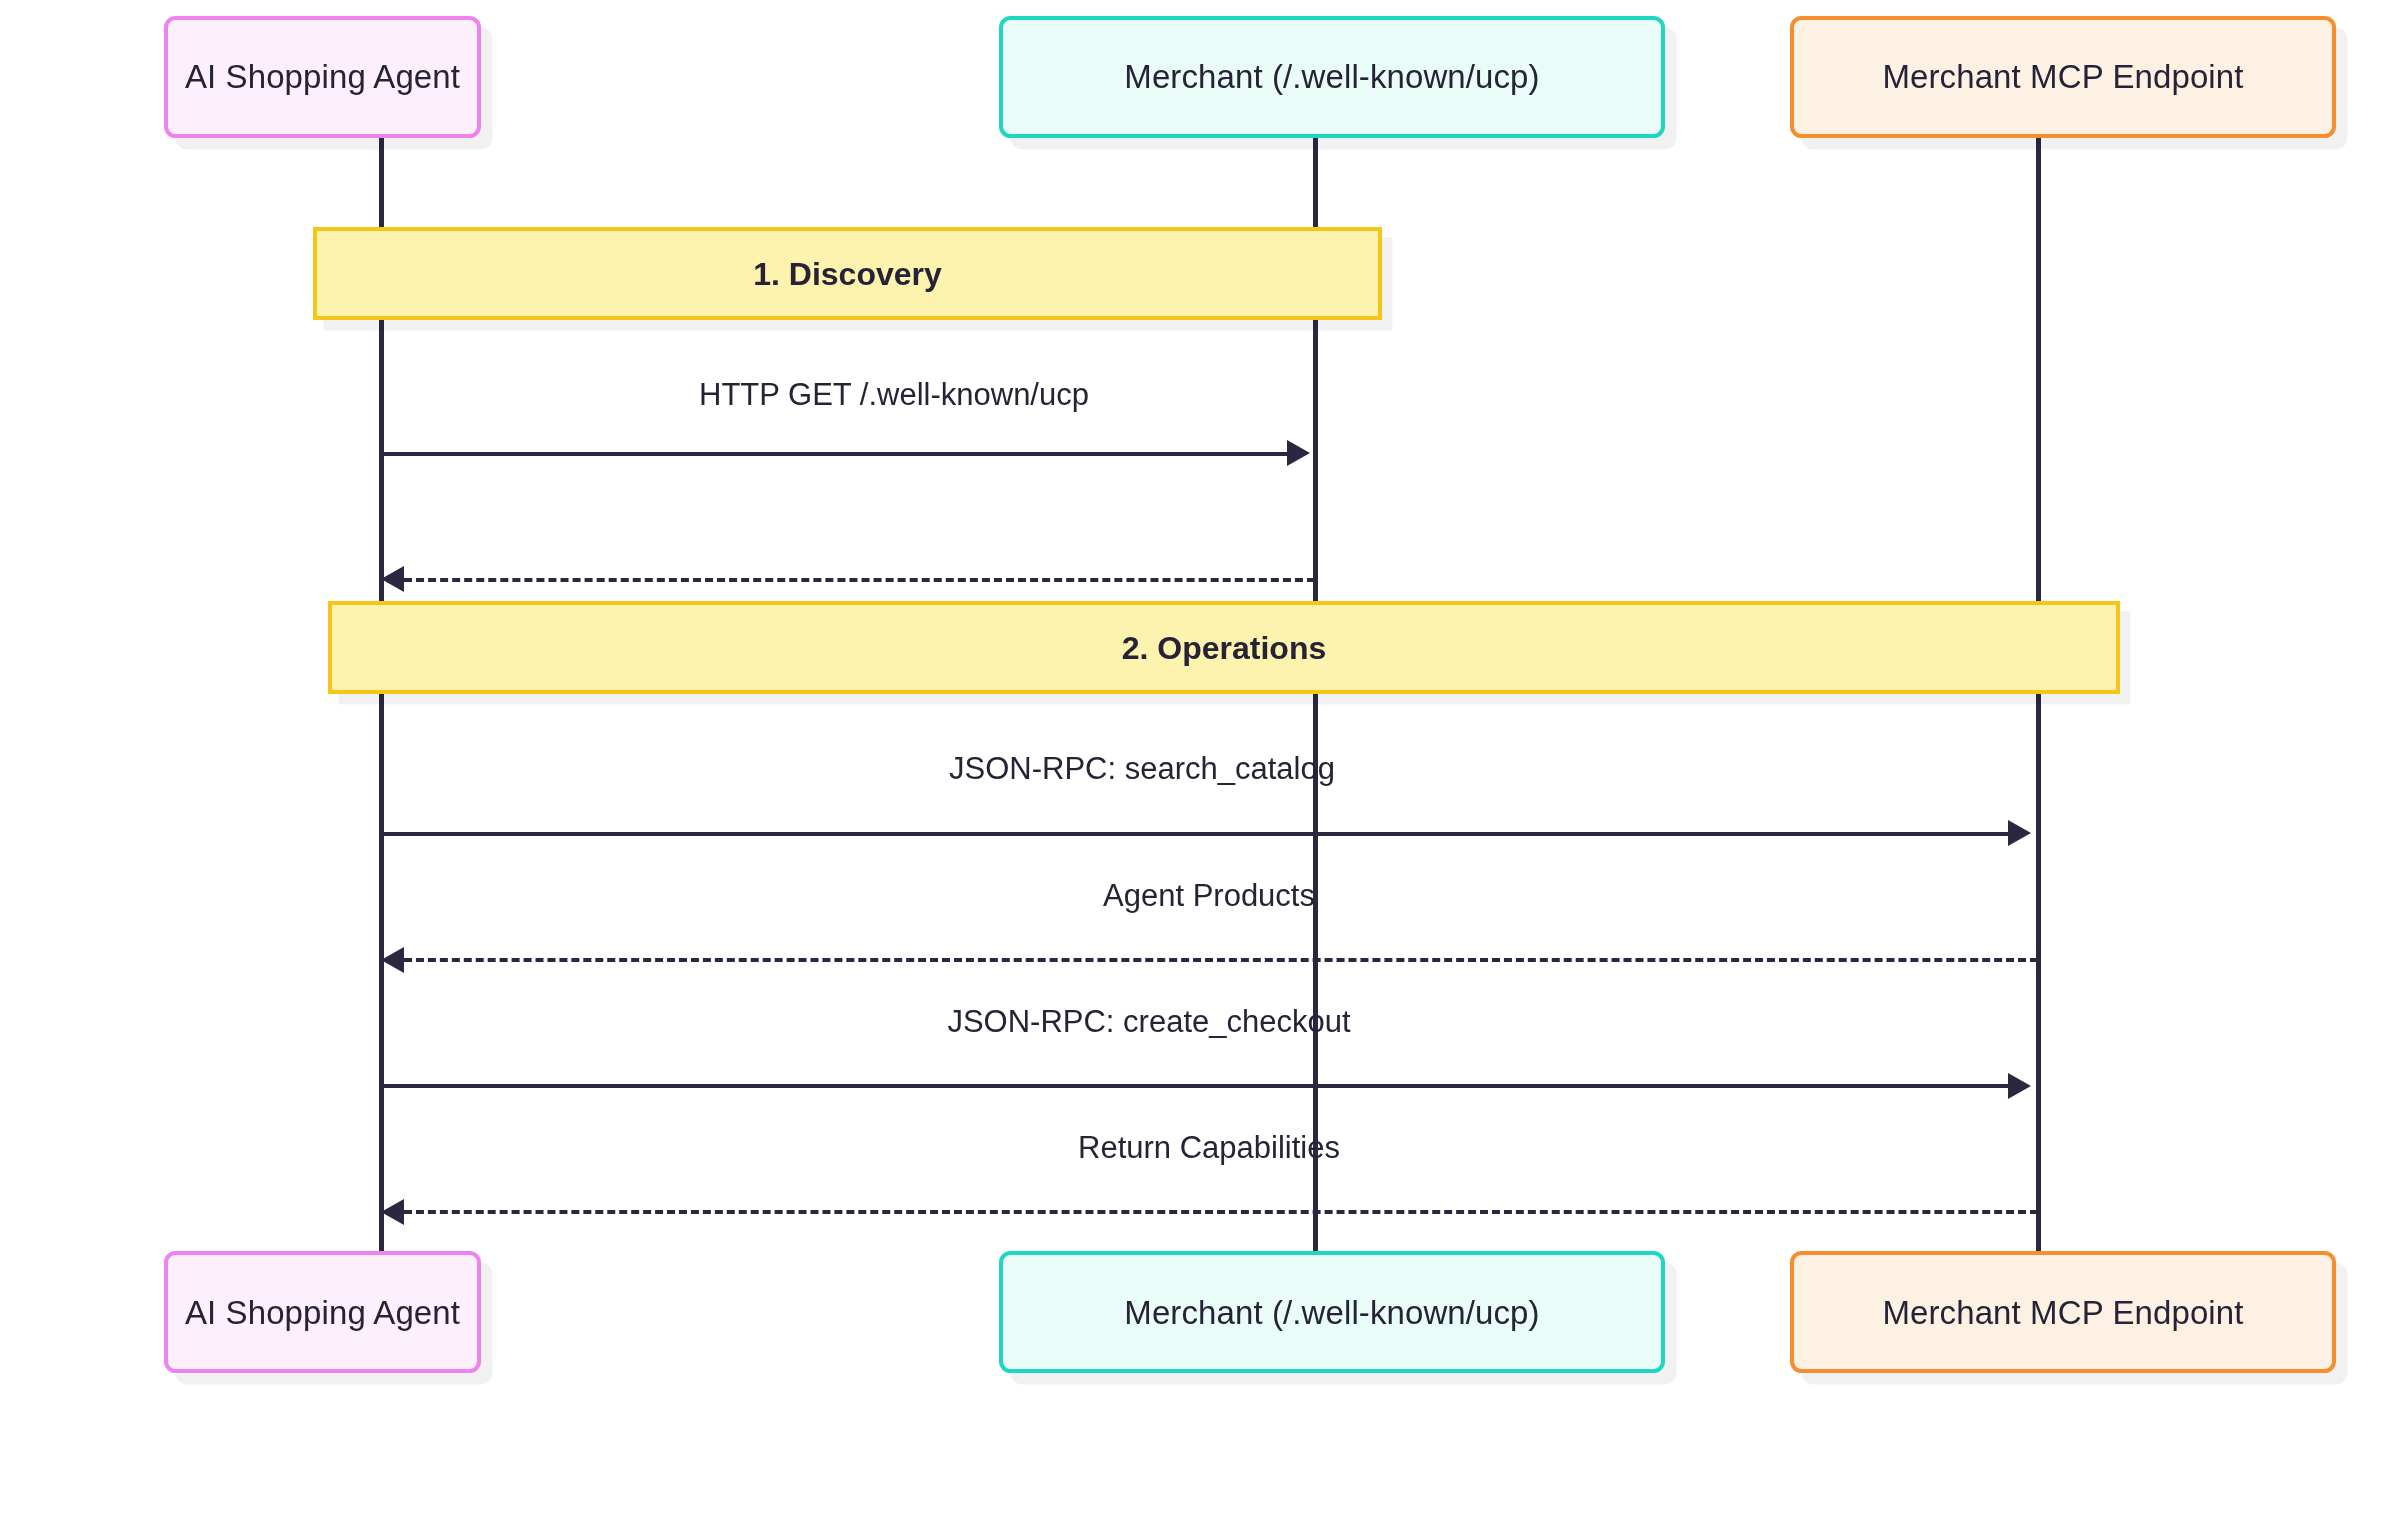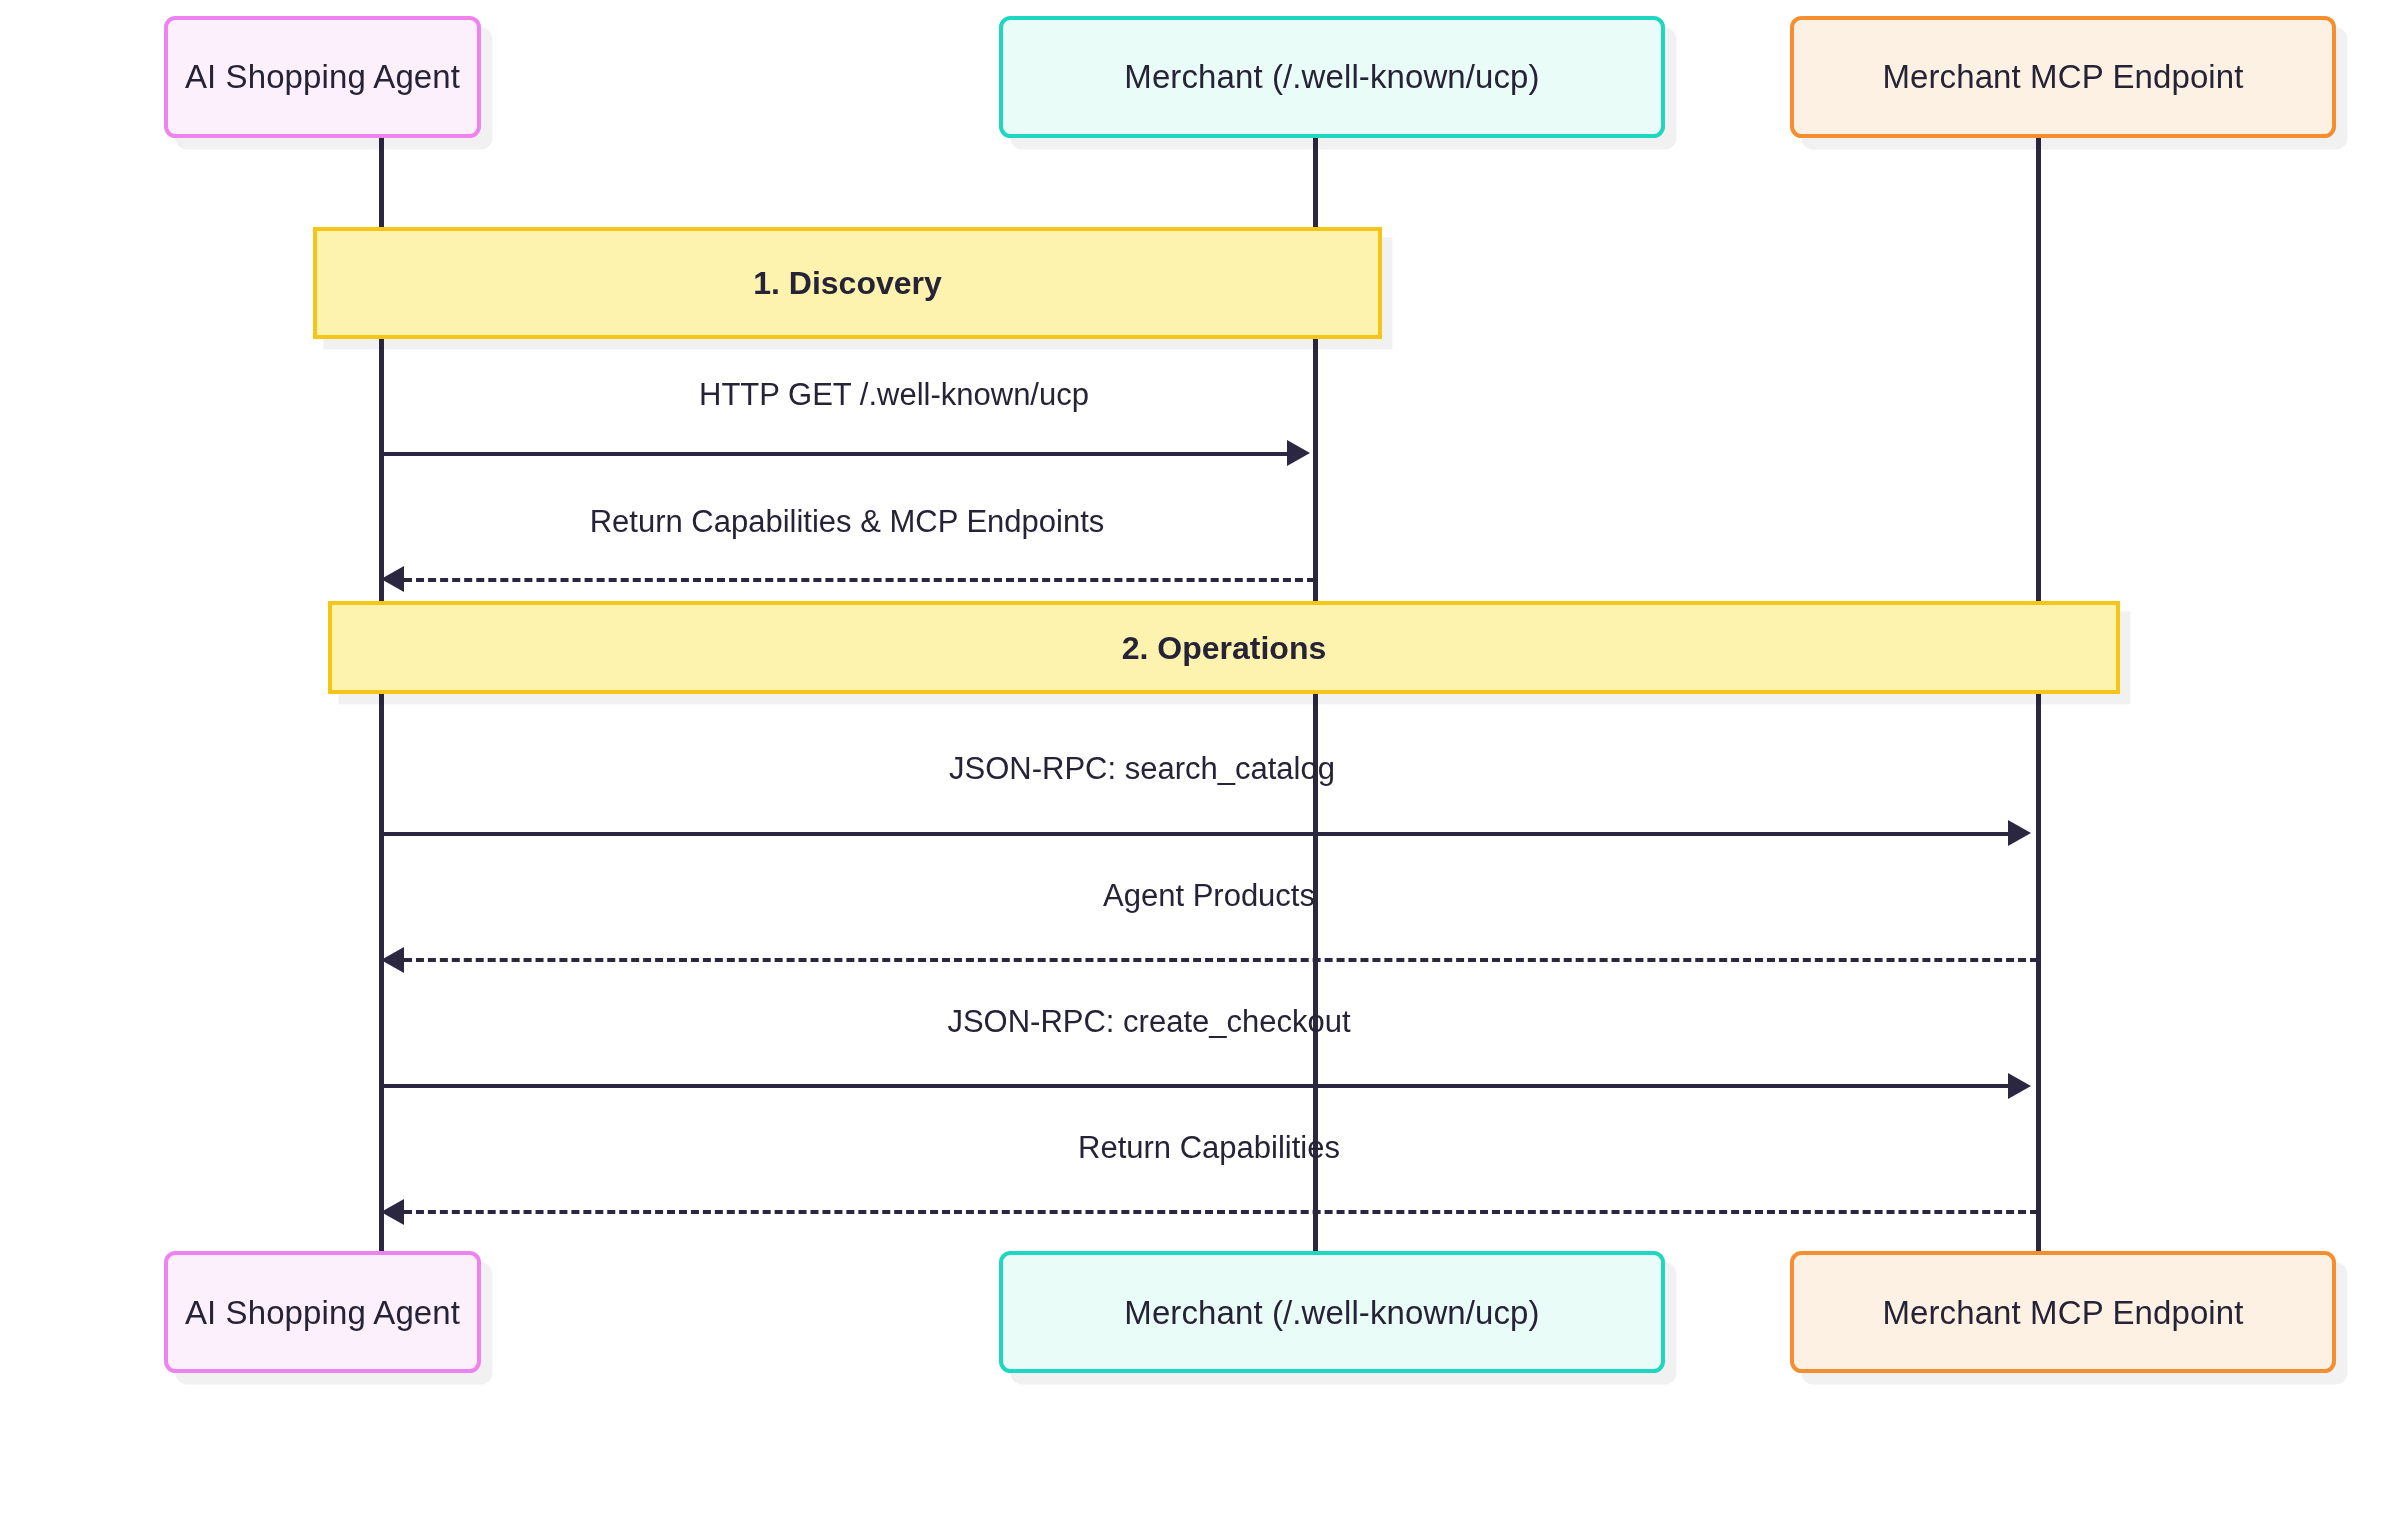--- a/index.html
+++ b/index.html
@@ -113,33 +113,30 @@
   </div>
 
   <div class="participant" style="left:1756px; top:15.6px; width:546px; height:122px; border-color:#F58E2E; background:#FDF1E4;">
     <span class="p-label">Merchant MCP Endpoint</span>
   </div>
 
   <div class="lifeline" style="left:345px; top:138px; height:1132px;"></div>
   <div class="lifeline" style="left:1279px; top:138px; height:1132px;"></div>
   <div class="lifeline" style="left:2002px; top:138px; height:1132px;"></div>
 
-  <div class="section-banner" style="left:279px; top:227px; width:1069px; height:112px;">
+  <div class="section-banner" style="left:279px; top:227px; width:1069px; height:93px;">
     <span class="s-label">1. Discovery</span>
   </div>
 
   <div class="msg-label" style="left:860px; top:379px;">
     <span>HTTP GET /.well-known/ucp</span>
   </div>
   <div class="msg-line" style="left:347px; top:452px; width:908px;"></div>
   <div class="arrowhead right" style="left:1253px; top:440px;"></div>
 
-  <div class="msg-label" style="left:813px; top:506px;">
-    <span>Return Capabilities &amp; MCP Endpoints</span>
-  </div>
   <div class="msg-line dashed" style="left:370px; top:578px; width:911px;"></div>
   <div class="arrowhead left" style="left:347px; top:566px;"></div>
 
   <div class="section-banner" style="left:294px; top:601px; width:1792px; height:93px;">
     <span class="s-label">2. Operations</span>
   </div>
 
   <div class="msg-label" style="left:1108px; top:753px;">
     <span>JSON-RPC: search_catalog</span>
   </div>

